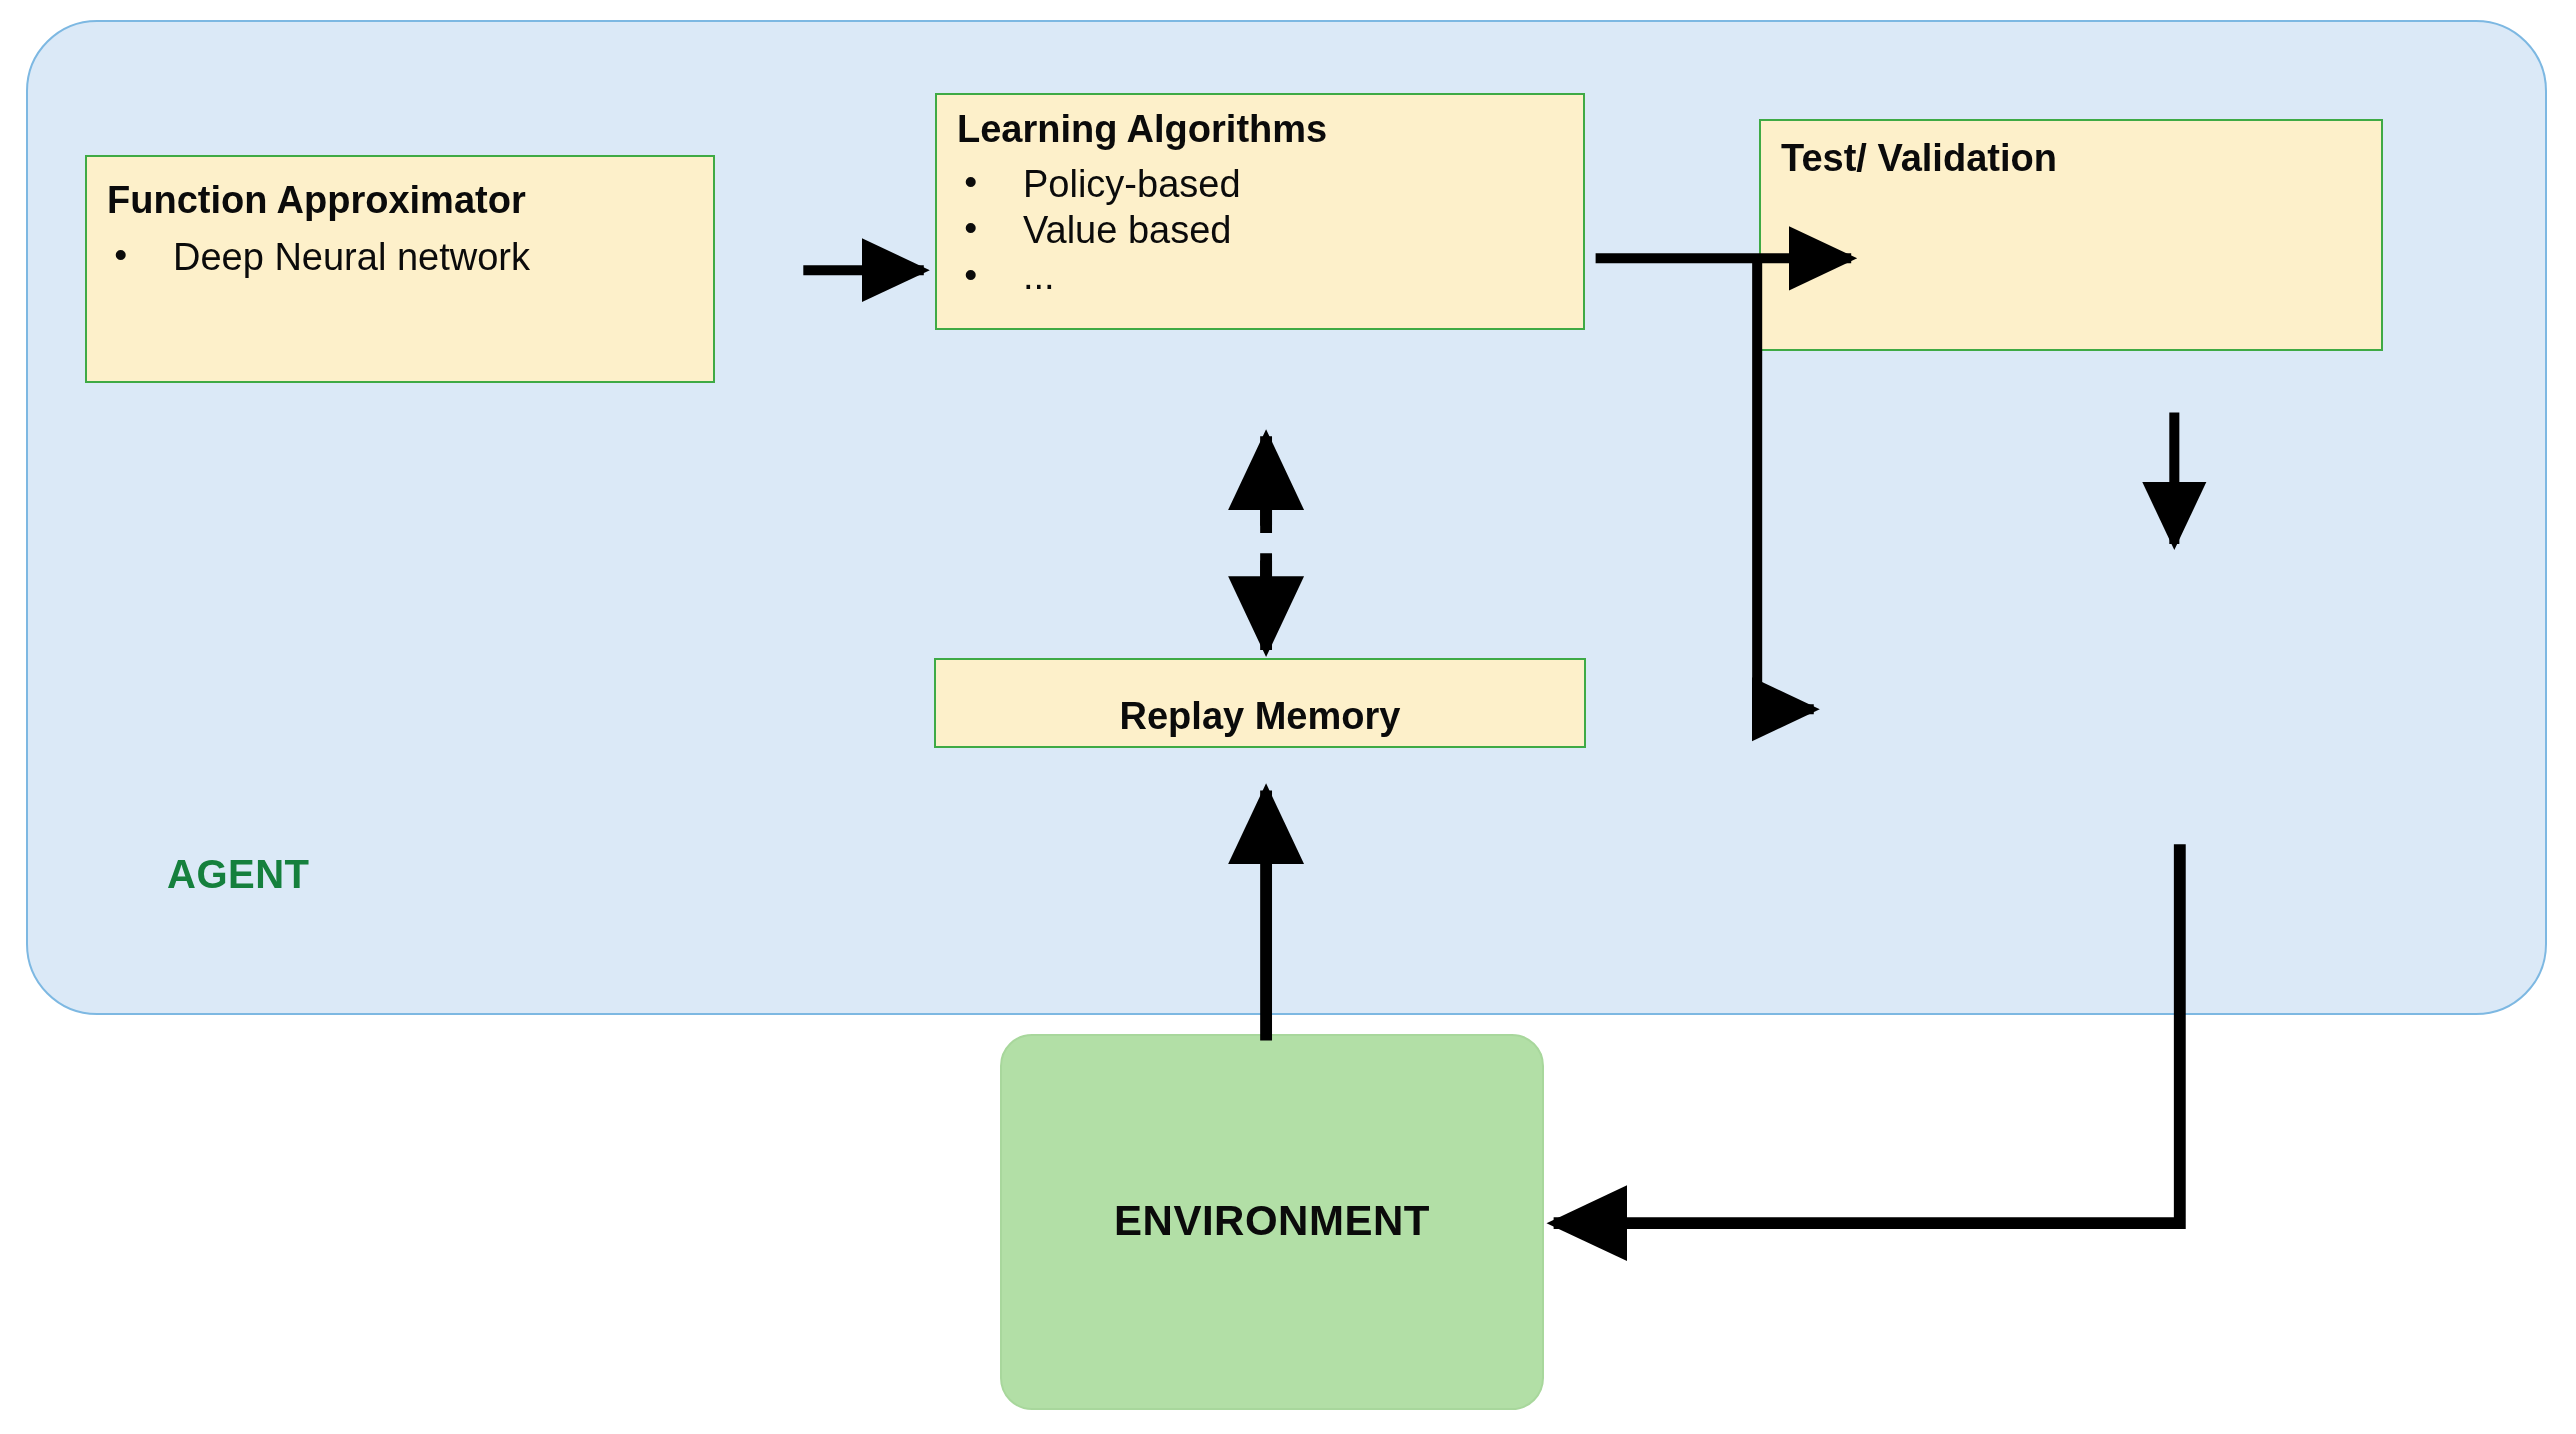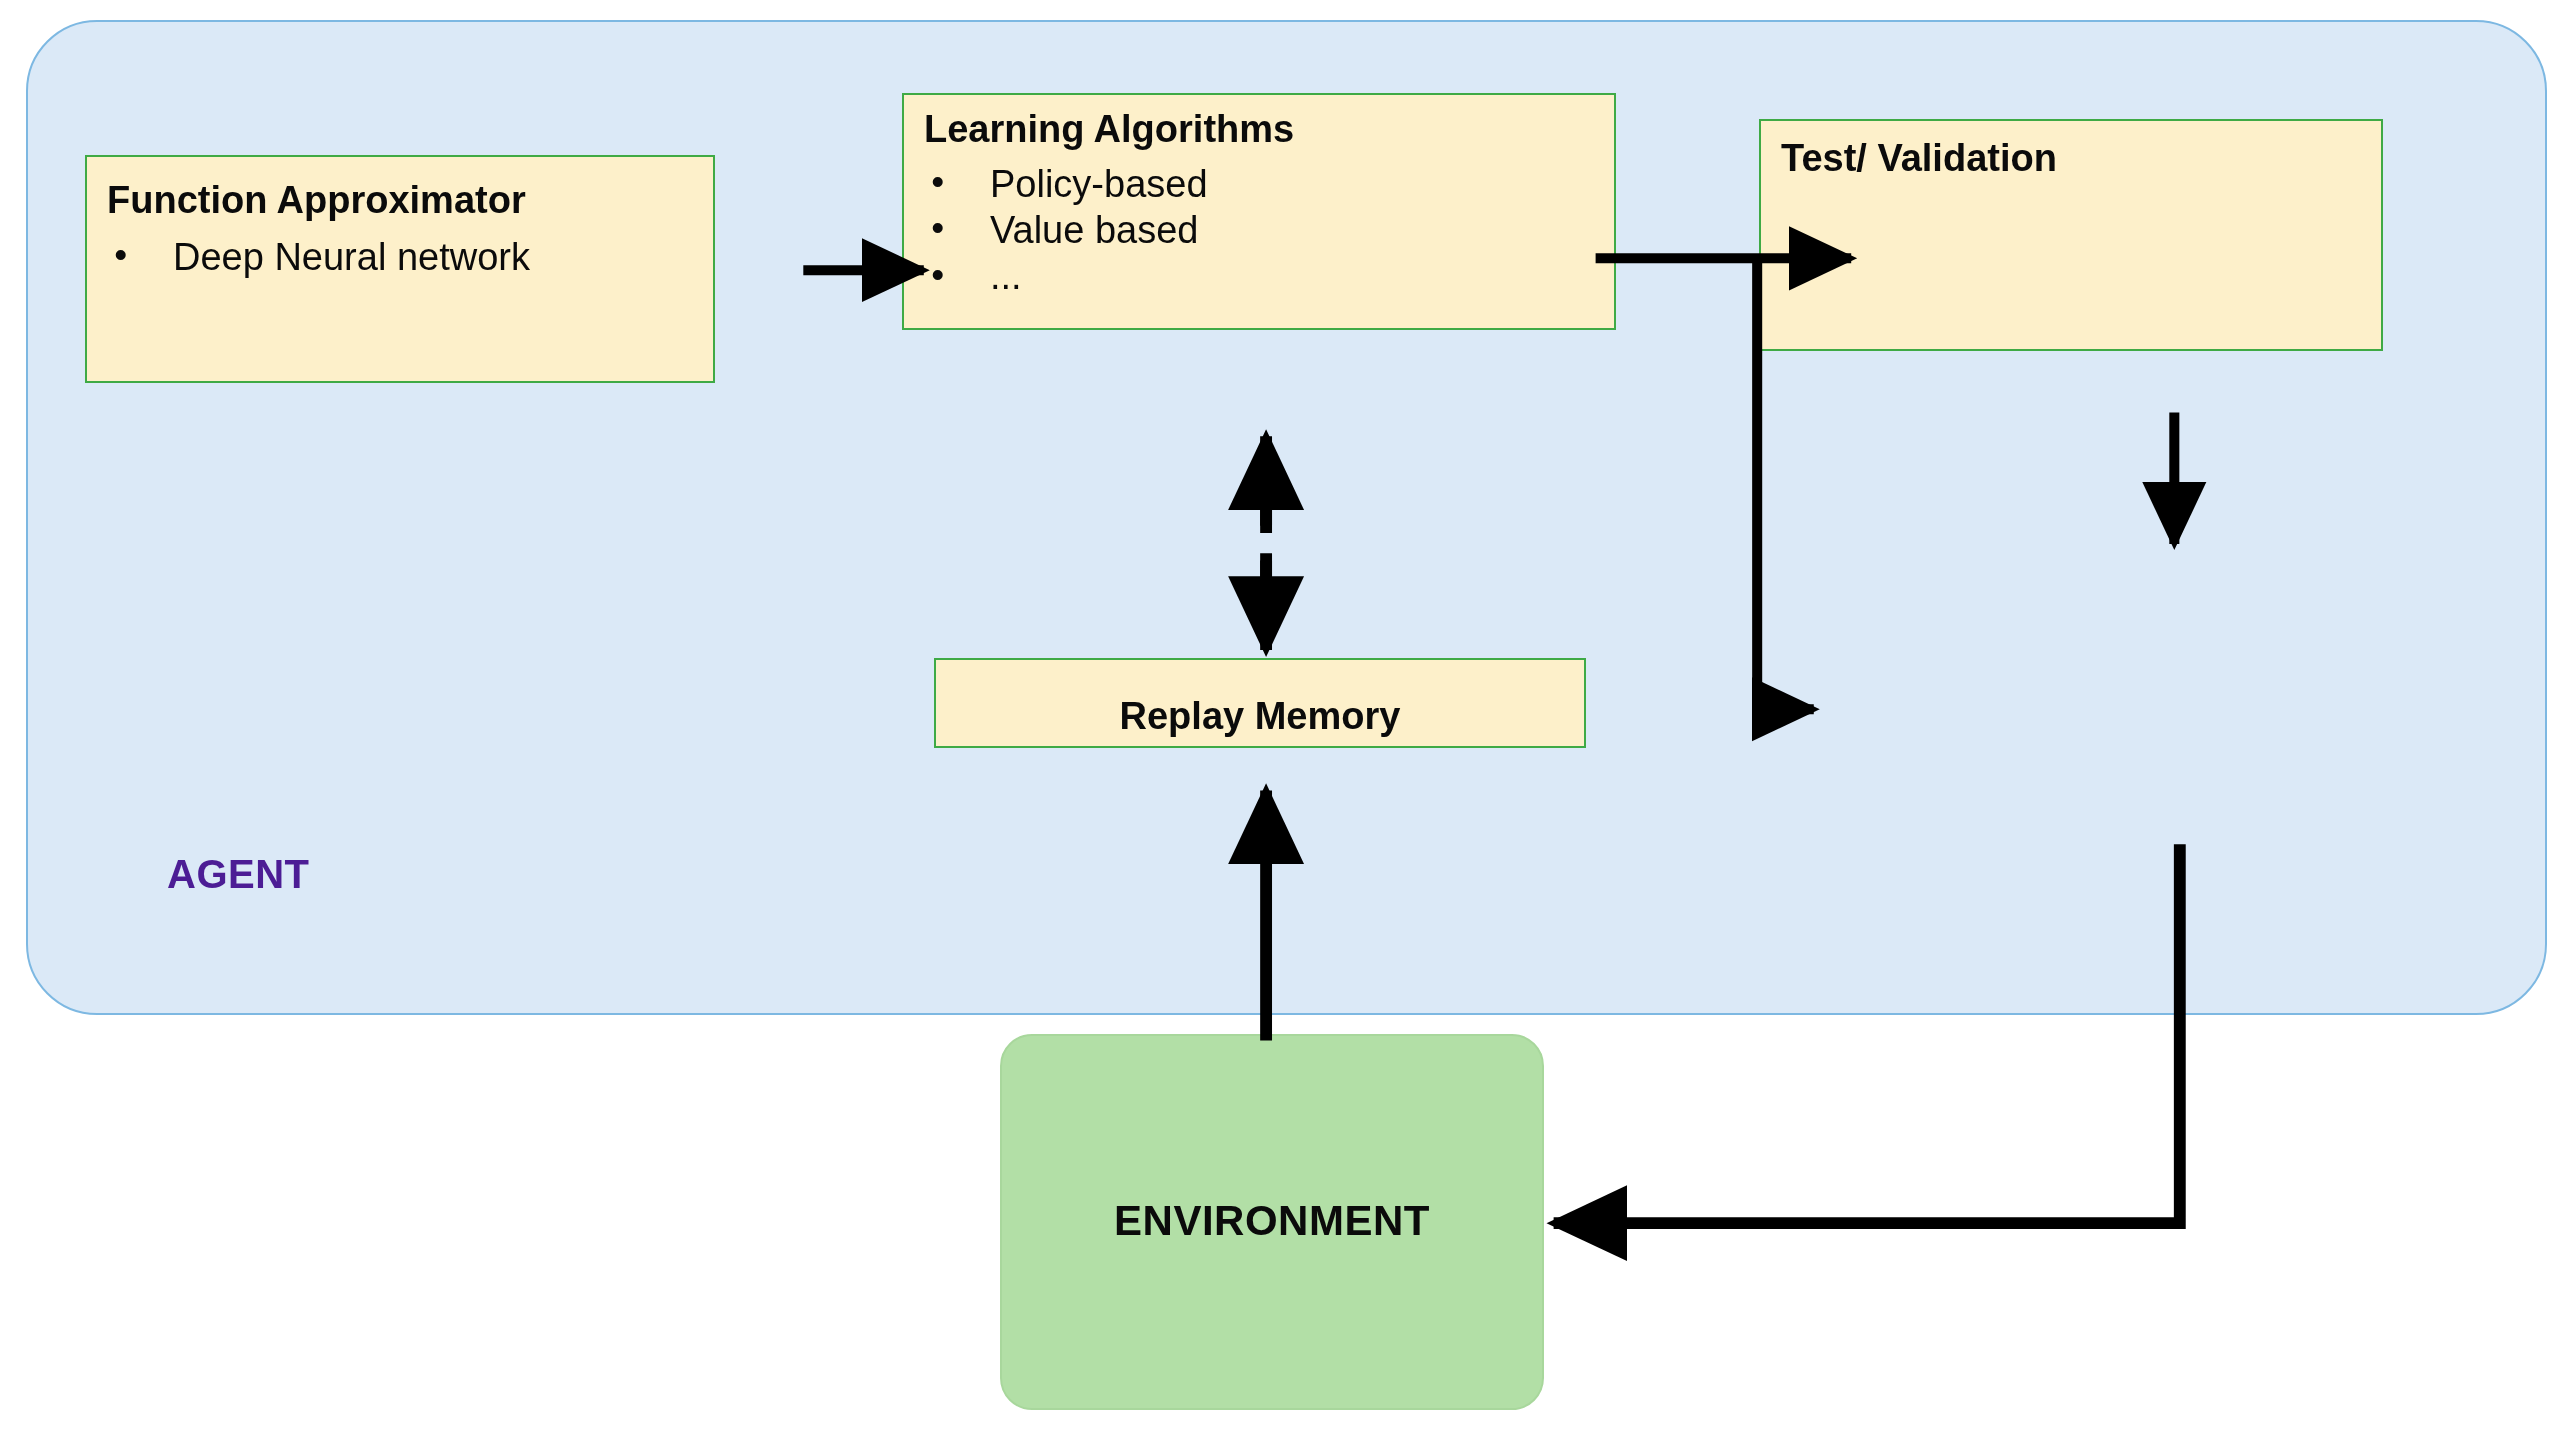--- a/index.html
+++ b/index.html
@@ -26,21 +26,21 @@
     border: 2.7px solid #7db8e2;
     border-radius: 71px;
     box-sizing: border-box;
   }
   .agent-label {
     position: absolute;
     left: 167px;
     top: 852px;
     font-size: 40px;
     font-weight: bold;
-    color: #4c1d95;
+    color: #15803d;
     letter-spacing: 0.5px;
     white-space: nowrap;
   }
   
   .node {
     position: absolute;
     background: #fdf0ca;
     border: 2.7px solid #3faa45;
     box-sizing: border-box;
     padding: 0;
@@ -81,21 +81,21 @@
     position: absolute;
     left: 7.3px;
     top: -1.8px;
     font-size: 37px;
     line-height: 1.12;
     color: #0b0b0b;
   }
 
   
   #box-function-approximator { left: 85px;  top: 155px;  width: 630px;  height: 228px; }
-  #box-learning-algorithms   { left: 902px; top: 93px; width: 714px;  height: 237px; }
+  #box-learning-algorithms   { left: 935px; top: 93px; width: 650px;  height: 237px; }
   #box-test-validation       { left: 1759px; top: 119px; width: 624px;  height: 232px; text-align: center; }
   #box-policies              { left: 1823px; top: 551px; width: 699px;  height: 293px; }
   #box-replay-memory         { left: 934px; top: 658px; width: 652px;  height: 90px; }
 
   
   .environment {
     position: absolute;
     left: 1000px;
     top: 1034px;
     width: 544px;

